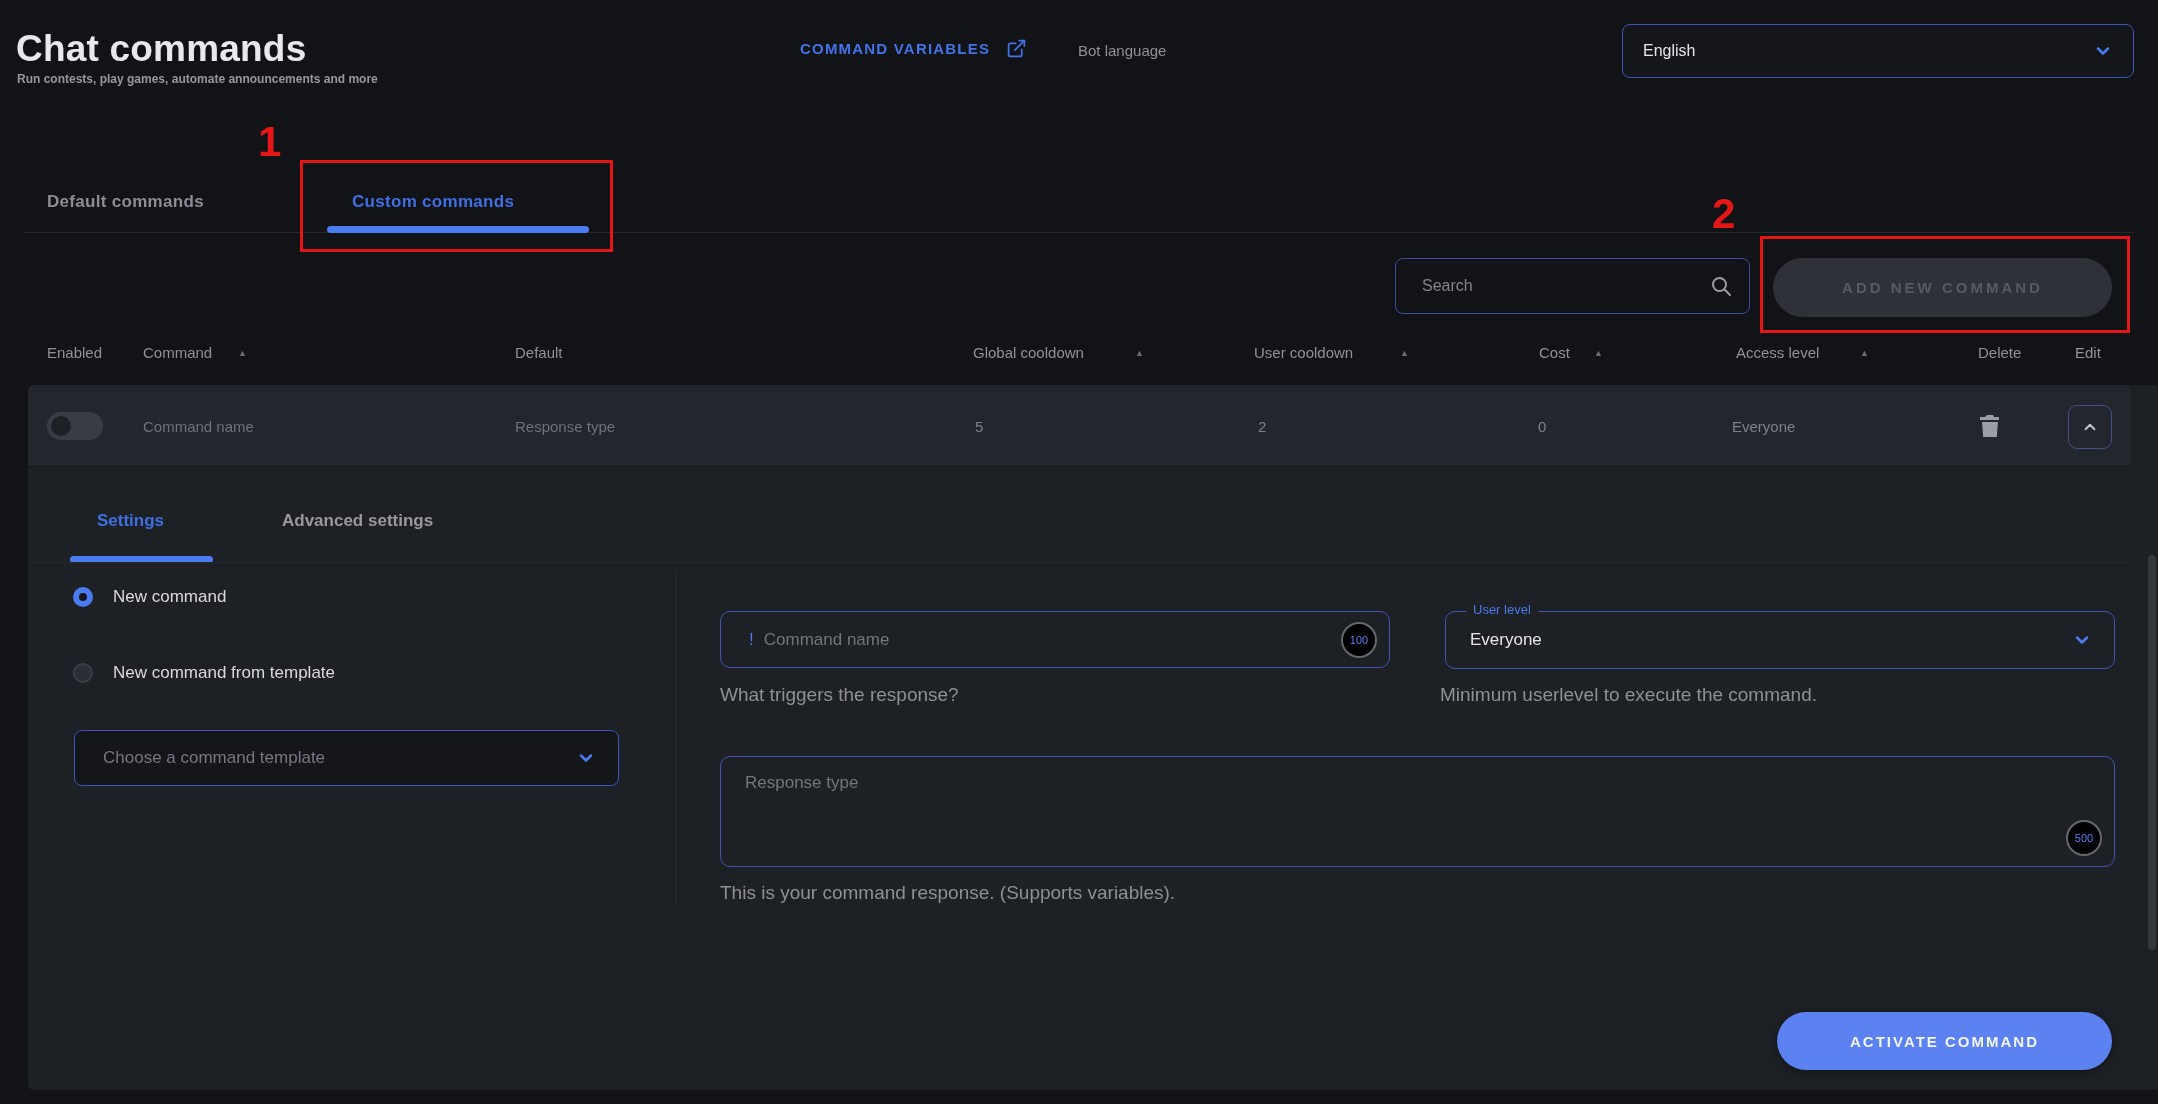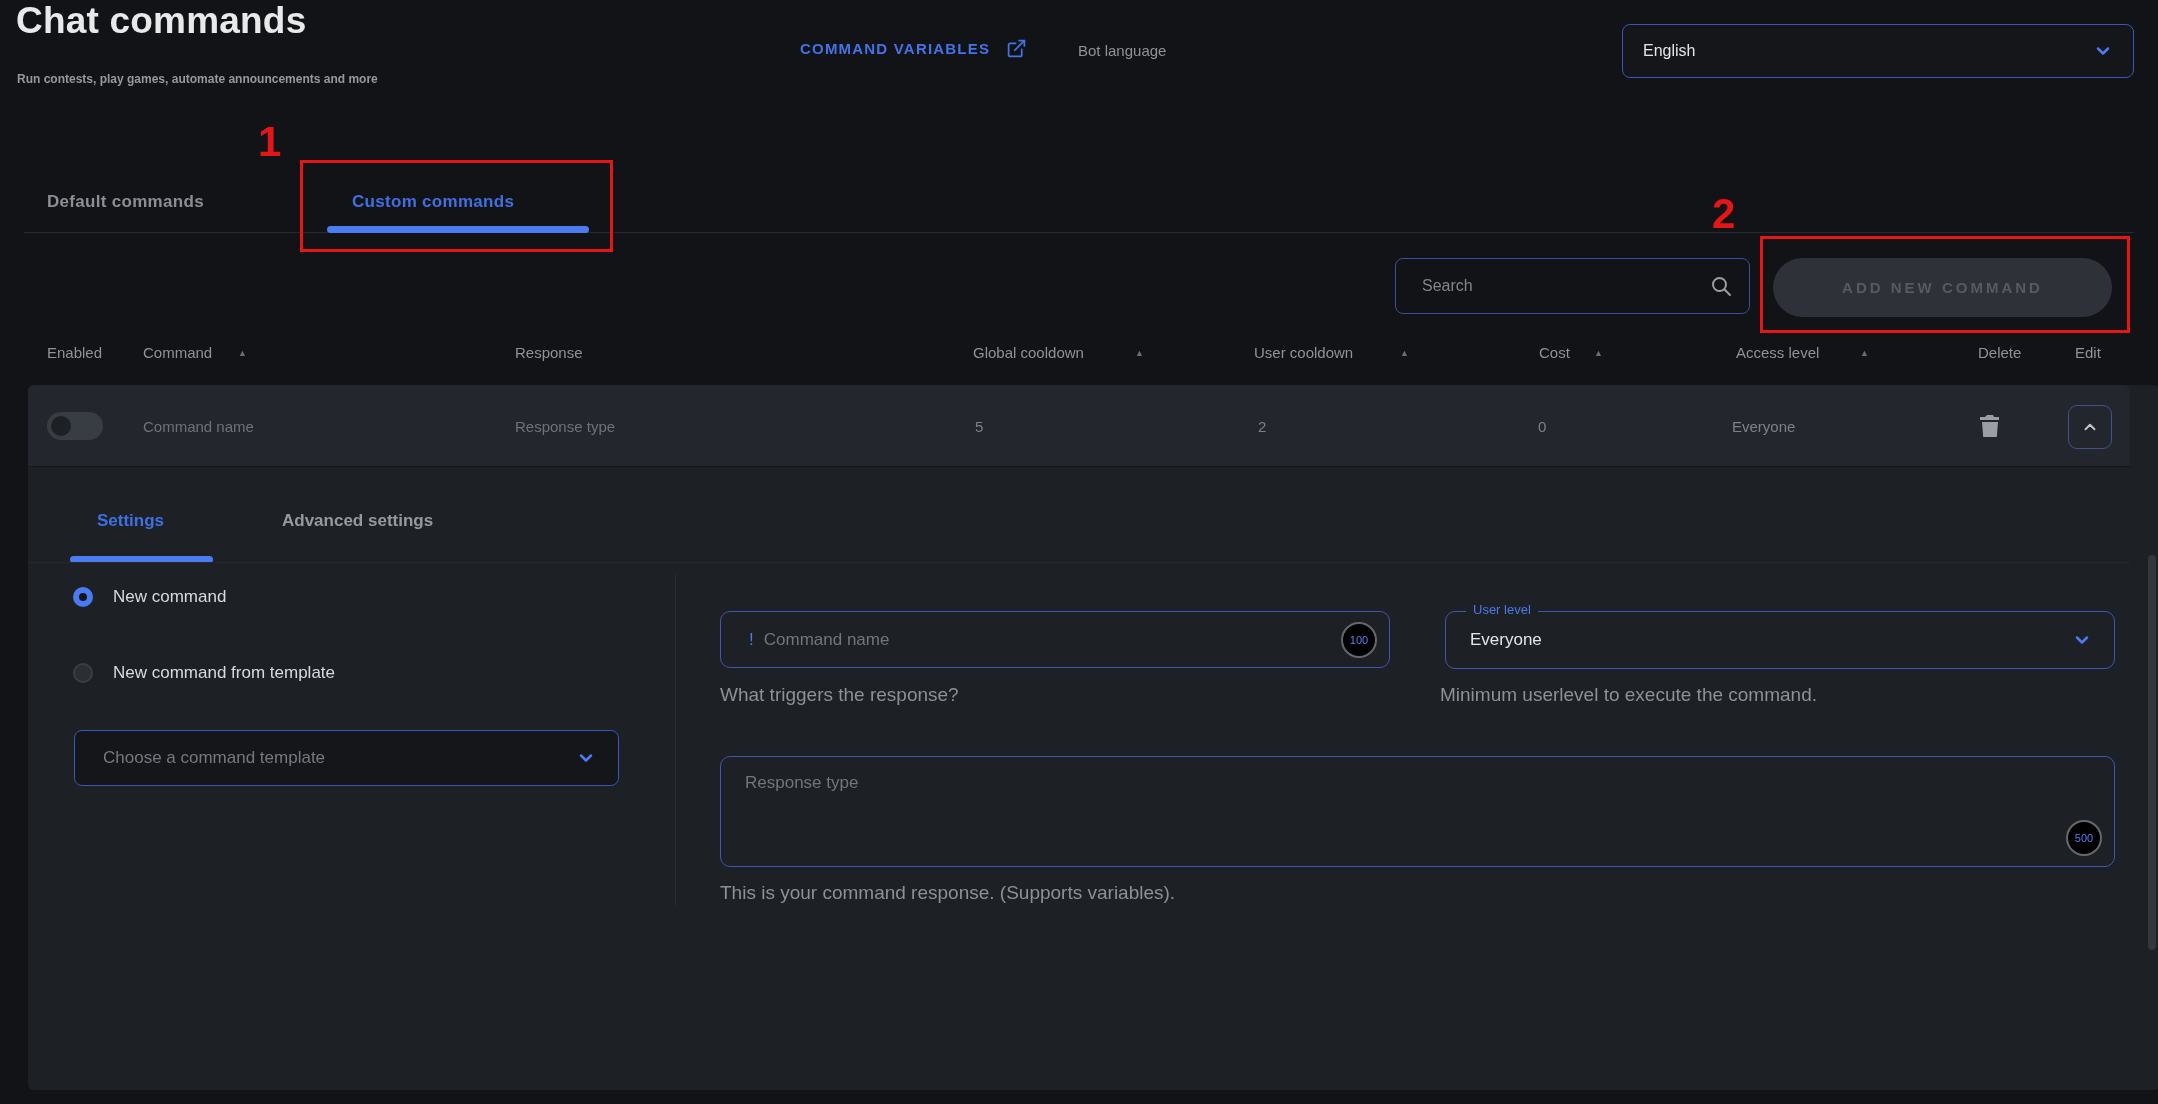--- a/index.html
+++ b/index.html
@@ -65,21 +65,21 @@
   .anno-box{border:3px solid #e51616;box-sizing:border-box;pointer-events:none;}
   .anno-num{color:#e51616;font-size:42px;font-weight:bold;pointer-events:none;}
 
   .scroll-thumb{width:8px;border-radius:4px;background:#34373c;}
 </style>
 </head>
 <body>
 
 <div id="stage">
 
-  <div class="abs page-title" style="left:16px;top:0;">Chat commands</div>
+  <div class="abs page-title" style="left:16px;top:28px;">Chat commands</div>
   <div class="abs page-sub" style="left:17px;top:72px;">Run contests, play games, automate announcements and more</div>
 
   <div class="abs" style="left:800px;top:38px;display:flex;align-items:center;gap:16px;">
     <span class="cmd-vars">COMMAND VARIABLES</span>
     <span style="display:flex;">
       <svg width="21" height="21" viewBox="0 0 24 24" fill="none" stroke="#4273e8" stroke-width="2" stroke-linecap="round" stroke-linejoin="round">
         <path d="M18 13v6a2 2 0 0 1-2 2H5a2 2 0 0 1-2-2V8a2 2 0 0 1 2-2h6"></path>
         <path d="M15 3h6v6"></path>
           <path d="M10 14L21 3"></path>
       </svg>
@@ -109,21 +109,21 @@
           <line x1="15.5" y1="15.5" x2="21" y2="21"></line>
         </svg>
     </span>
   </div>
 
   <div class="abs btn-disabled" style="left:1773px;top:258px;width:339px;height:59px;">ADD NEW COMMAND</div>
 
   <div class="abs th" style="left:47px;top:344px;">Enabled</div>
   <div class="abs th" style="left:143px;top:344px;">Command</div>
   <div class="abs sort-tri" style="left:238px;top:348px;">▲</div>
-  <div class="abs th" style="left:515px;top:344px;">Response</div>
+  <div class="abs th" style="left:515px;top:344px;">Default</div>
   <div class="abs th" style="left:973px;top:344px;">Global cooldown</div>
   <div class="abs sort-tri" style="left:1135px;top:348px;">▲</div>
   <div class="abs th" style="left:1254px;top:344px;">User cooldown</div>
   <div class="abs sort-tri" style="left:1400px;top:348px;">▲</div>
   <div class="abs th" style="left:1539px;top:344px;">Cost</div>
   <div class="abs sort-tri" style="left:1594px;top:348px;">▲</div>
   <div class="abs th" style="left:1736px;top:344px;">Access level</div>
   <div class="abs sort-tri" style="left:1860px;top:348px;">▲</div>
   <div class="abs th" style="left:1978px;top:344px;">Delete</div>
   <div class="abs th" style="left:2075px;top:344px;">Edit</div>
@@ -195,20 +195,21 @@
     </div>
     <div class="abs legend" style="left:1438px;top:217px;">User level</div>
     <div class="abs helper" style="left:1412px;top:299px;">Minimum userlevel to execute the command.</div>
 
     <div class="abs field" style="left:692px;top:371px;width:1395px;height:111px;">
       <textarea style="position: absolute; left: 22px; top: 14px; width: 1290px; height: 80px;" placeholder="Response type"></textarea>
       <span class="counter" style="position:absolute;right:12px;bottom:10px;">500</span>
     </div>
     <div class="abs helper" style="left:692px;top:497px;">This is your command response. (Supports variables).</div>
 
+    <div class="abs btn-primary" style="left:1749px;top:627px;width:335px;height:58px;">ACTIVATE COMMAND</div>
   </div>
 
   <div class="abs scroll-thumb" style="left:2148px;top:555px;height:395px;"></div>
 
   <div class="abs anno-num" style="left:258px;top:118px;">1</div>
   <div class="abs anno-box" style="left:300px;top:160px;width:313px;height:92px;"></div>
 
   <div class="abs anno-num" style="left:1712px;top:190px;">2</div>
   <div class="abs anno-box" style="left:1760px;top:236px;width:370px;height:97px;"></div>
 

